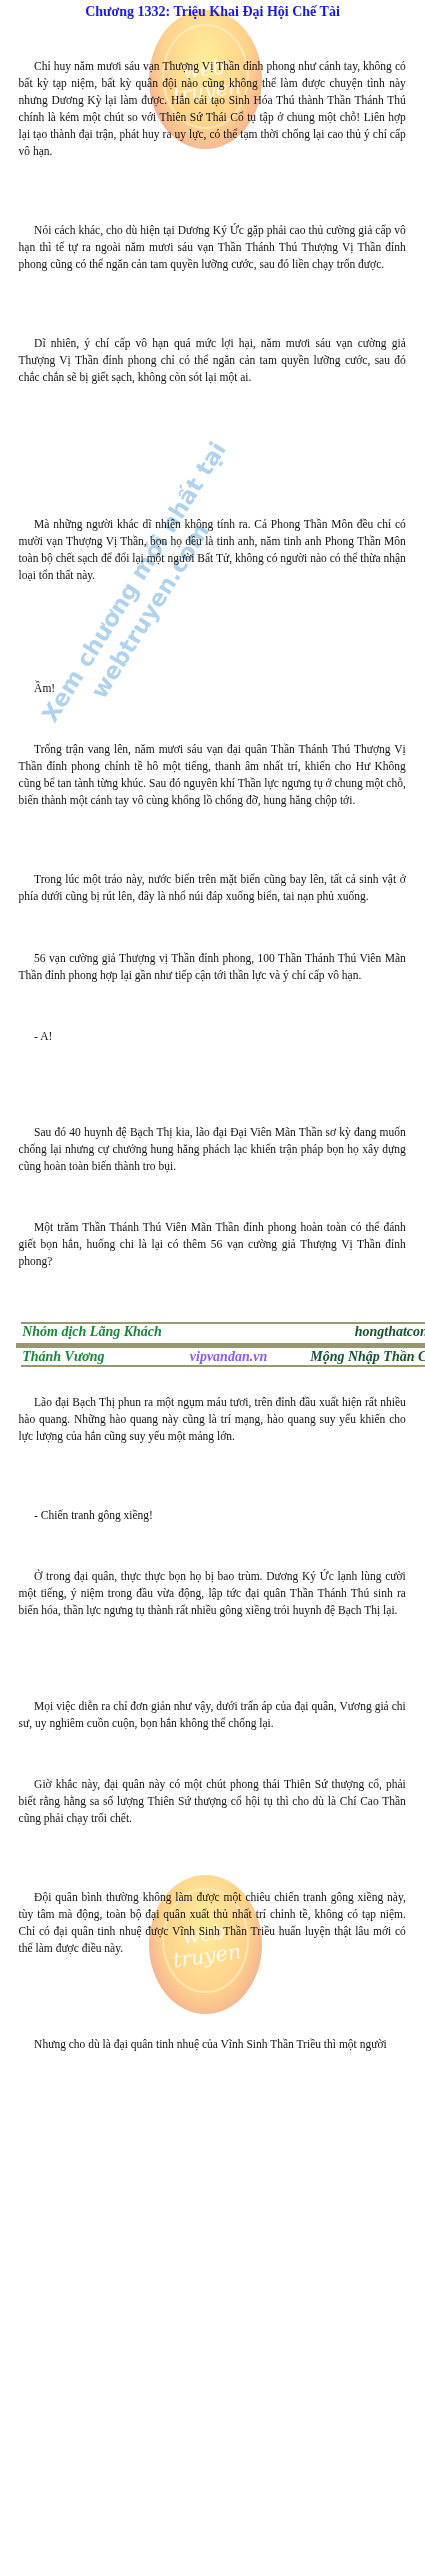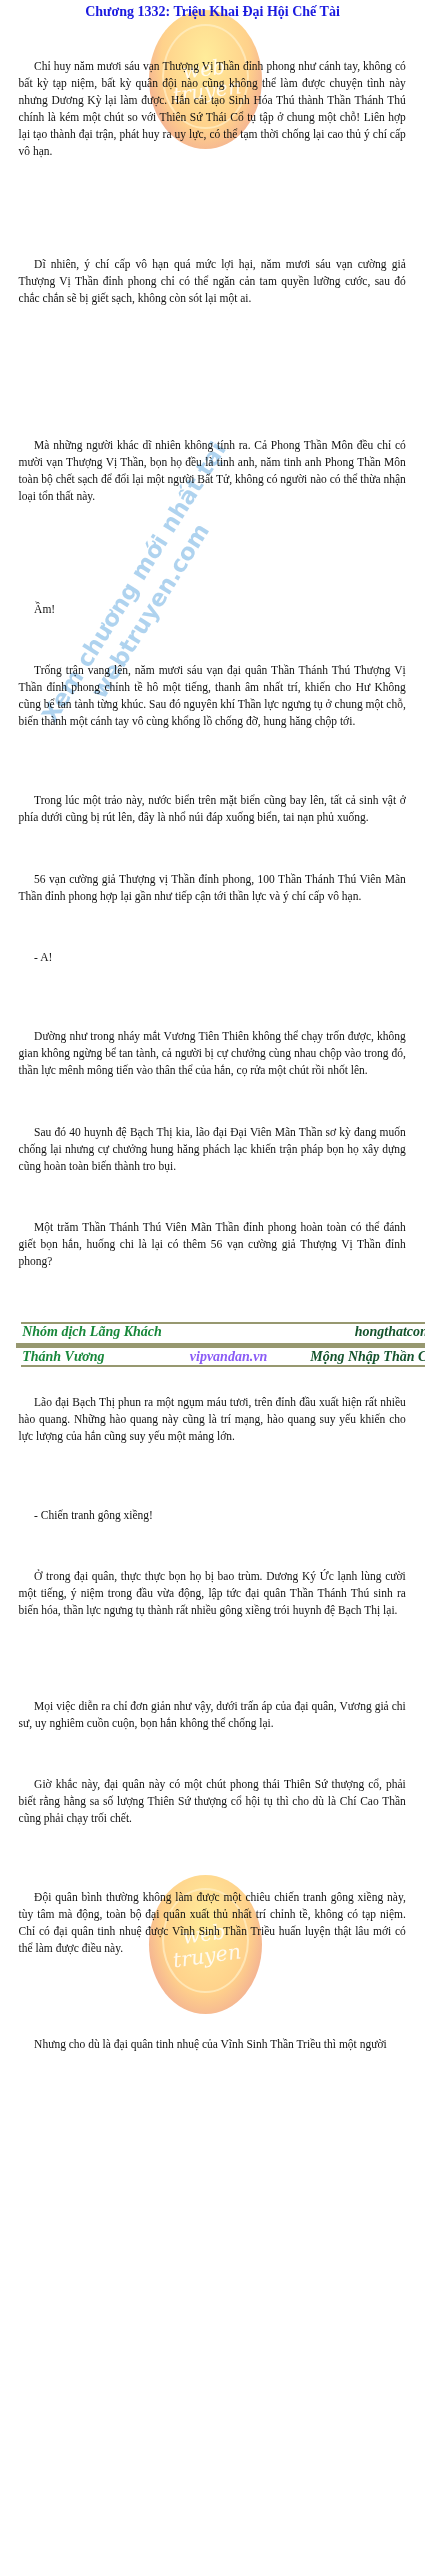--- a/index.html
+++ b/index.html
@@ -53,39 +53,39 @@
   <div class="inner"></div>
   <div class="wm-text">web truyen</div>
 </div>
 
 <div class="page textlayer" style="top:0;">
   <h1 class="title">Chương 1332: Triệu Khai Đại Hội Chế Tài</h1>
   <div class="content">
     <div class="gap1"></div>
     <p class="p">Chỉ huy năm mươi sáu vạn Thượng Vị Thần đỉnh phong như cánh tay, không có bất kỳ tạp niệm, bất kỳ quân đội nào cũng không thể làm được chuyện tình này nhưng Dương Kỳ lại làm được. Hắn cải tạo Sinh Hóa Thú thành Thần Thánh Thú chính là kém một chút so với Thiên Sứ Thái Cổ tụ tập ở chung một chỗ! Liên hợp lại tạo thành đại trận, phát huy ra uy lực, có thể tạm thời chống lại cao thủ ý chí cấp vô hạn.</p>
     <div class="gap2"></div>
+    <p class="p">Nói cách khác, cho dù hiện tại Dương Ký Ức gặp phải cao thủ cường giả cấp vô hạn thì tế tự ra ngoài năm mươi sáu vạn Thần Thánh Thú Thượng Vị Thần đỉnh phong cũng có thể ngăn cản tam quyền lưỡng cước, sau đó liền chạy trốn được.</p>
     <div class="gap2"></div>
     <p class="p">Dĩ nhiên, ý chí cấp vô hạn quá mức lợi hại, năm mươi sáu vạn cường giả Thượng Vị Thần đỉnh phong chỉ có thể ngăn cản tam quyền lưỡng cước, sau đó chắc chắn sẽ bị giết sạch, không còn sót lại một ai.</p>
     <div class="gap2"></div>
     <div class="gap2"></div>
     <div class="gap2"></div>
     <p class="p">Mà những người khác dĩ nhiên không tính ra. Cả Phong Thần Môn đều chỉ có mười vạn Thượng Vị Thần, bọn họ đều là tinh anh, năm tinh anh Phong Thần Môn toàn bộ chết sạch để đổi lại một người Bất Tử, không có người nào có thể thừa nhận loại tổn thất này.</p>
     <div class="gap2"></div>
     <div class="gap2"></div>
     <p class="p">Ầm!</p>
     <div class="gap1"></div>
     <p class="p">Trống trận vang lên, năm mươi sáu vạn đại quân Thần Thánh Thú Thượng Vị Thần đỉnh phong chỉnh tề hô một tiếng, thanh âm nhất trí, khiến cho Hư Không cũng bể tan tành từng khúc. Sau đó nguyên khí Thần lực ngưng tụ ở chung một chỗ, biến thành một cánh tay vô cùng khổng lồ chống đỡ, hung hăng chộp tới.</p>
     <div class="gap2"></div>
     <p class="p">Trong lúc một trảo này, nước biển trên mặt biển cũng bay lên, tất cả sinh vật ở phía dưới cũng bị rút lên, đây là nhổ núi đáp xuống biển, tai nạn phủ xuống.</p>
     <div class="gap1"></div>
     <p class="p">56 vạn cường giả Thượng vị Thần đỉnh phong, 100 Thần Thánh Thú Viên Mãn Thần đỉnh phong hợp lại gần như tiếp cận tới thần lực và ý chí cấp vô hạn.</p>
     <div class="gap1"></div>
     <p class="p">- A!</p>
     <div class="gap2"></div>
-    <p class="p">Dường như trong nháy mắt Vương Tiên Thiên không thể chạy trốn được, không gian không ngừng bể tan tành, cả người bị cự chưởng cùng nhau chộp vào trong đó, thần lực mênh mông tiến vào thân thể của hắn, cọ rửa một chút rồi nhốt lên.</p>
     <div class="gap1"></div>
     <p class="p">Sau đó 40 huynh đệ Bạch Thị kia, lão đại Đại Viên Mãn Thần sơ kỳ đang muốn chống lại nhưng cự chưởng hung hăng phách lạc khiến trận pháp bọn họ xây dựng cũng hoàn toàn biến thành tro bụi.</p>
     <div class="gap1"></div>
     <p class="p">Một trăm Thần Thánh Thú Viên Mãn Thần đỉnh phong hoàn toàn có thể đánh giết bọn hắn, huống chi là lại có thêm 56 vạn cường giả Thượng Vị Thần đỉnh phong?</p>
     <div class="gap2"></div>
     <p class="p">Phốc!</p>
     <div class="gap1"></div>
     <p class="p">Lão đại Bạch Thị phun ra một ngụm máu tươi, trên đỉnh đầu xuất hiện rất nhiều hào quang. Những hào quang này cũng là trí mạng, hào quang suy yếu khiến cho lực lượng của hắn cũng suy yếu một mảng lớn.</p>
     <div class="gap2"></div>
     <p class="p">- Chiến tranh gông xiềng!</p>

